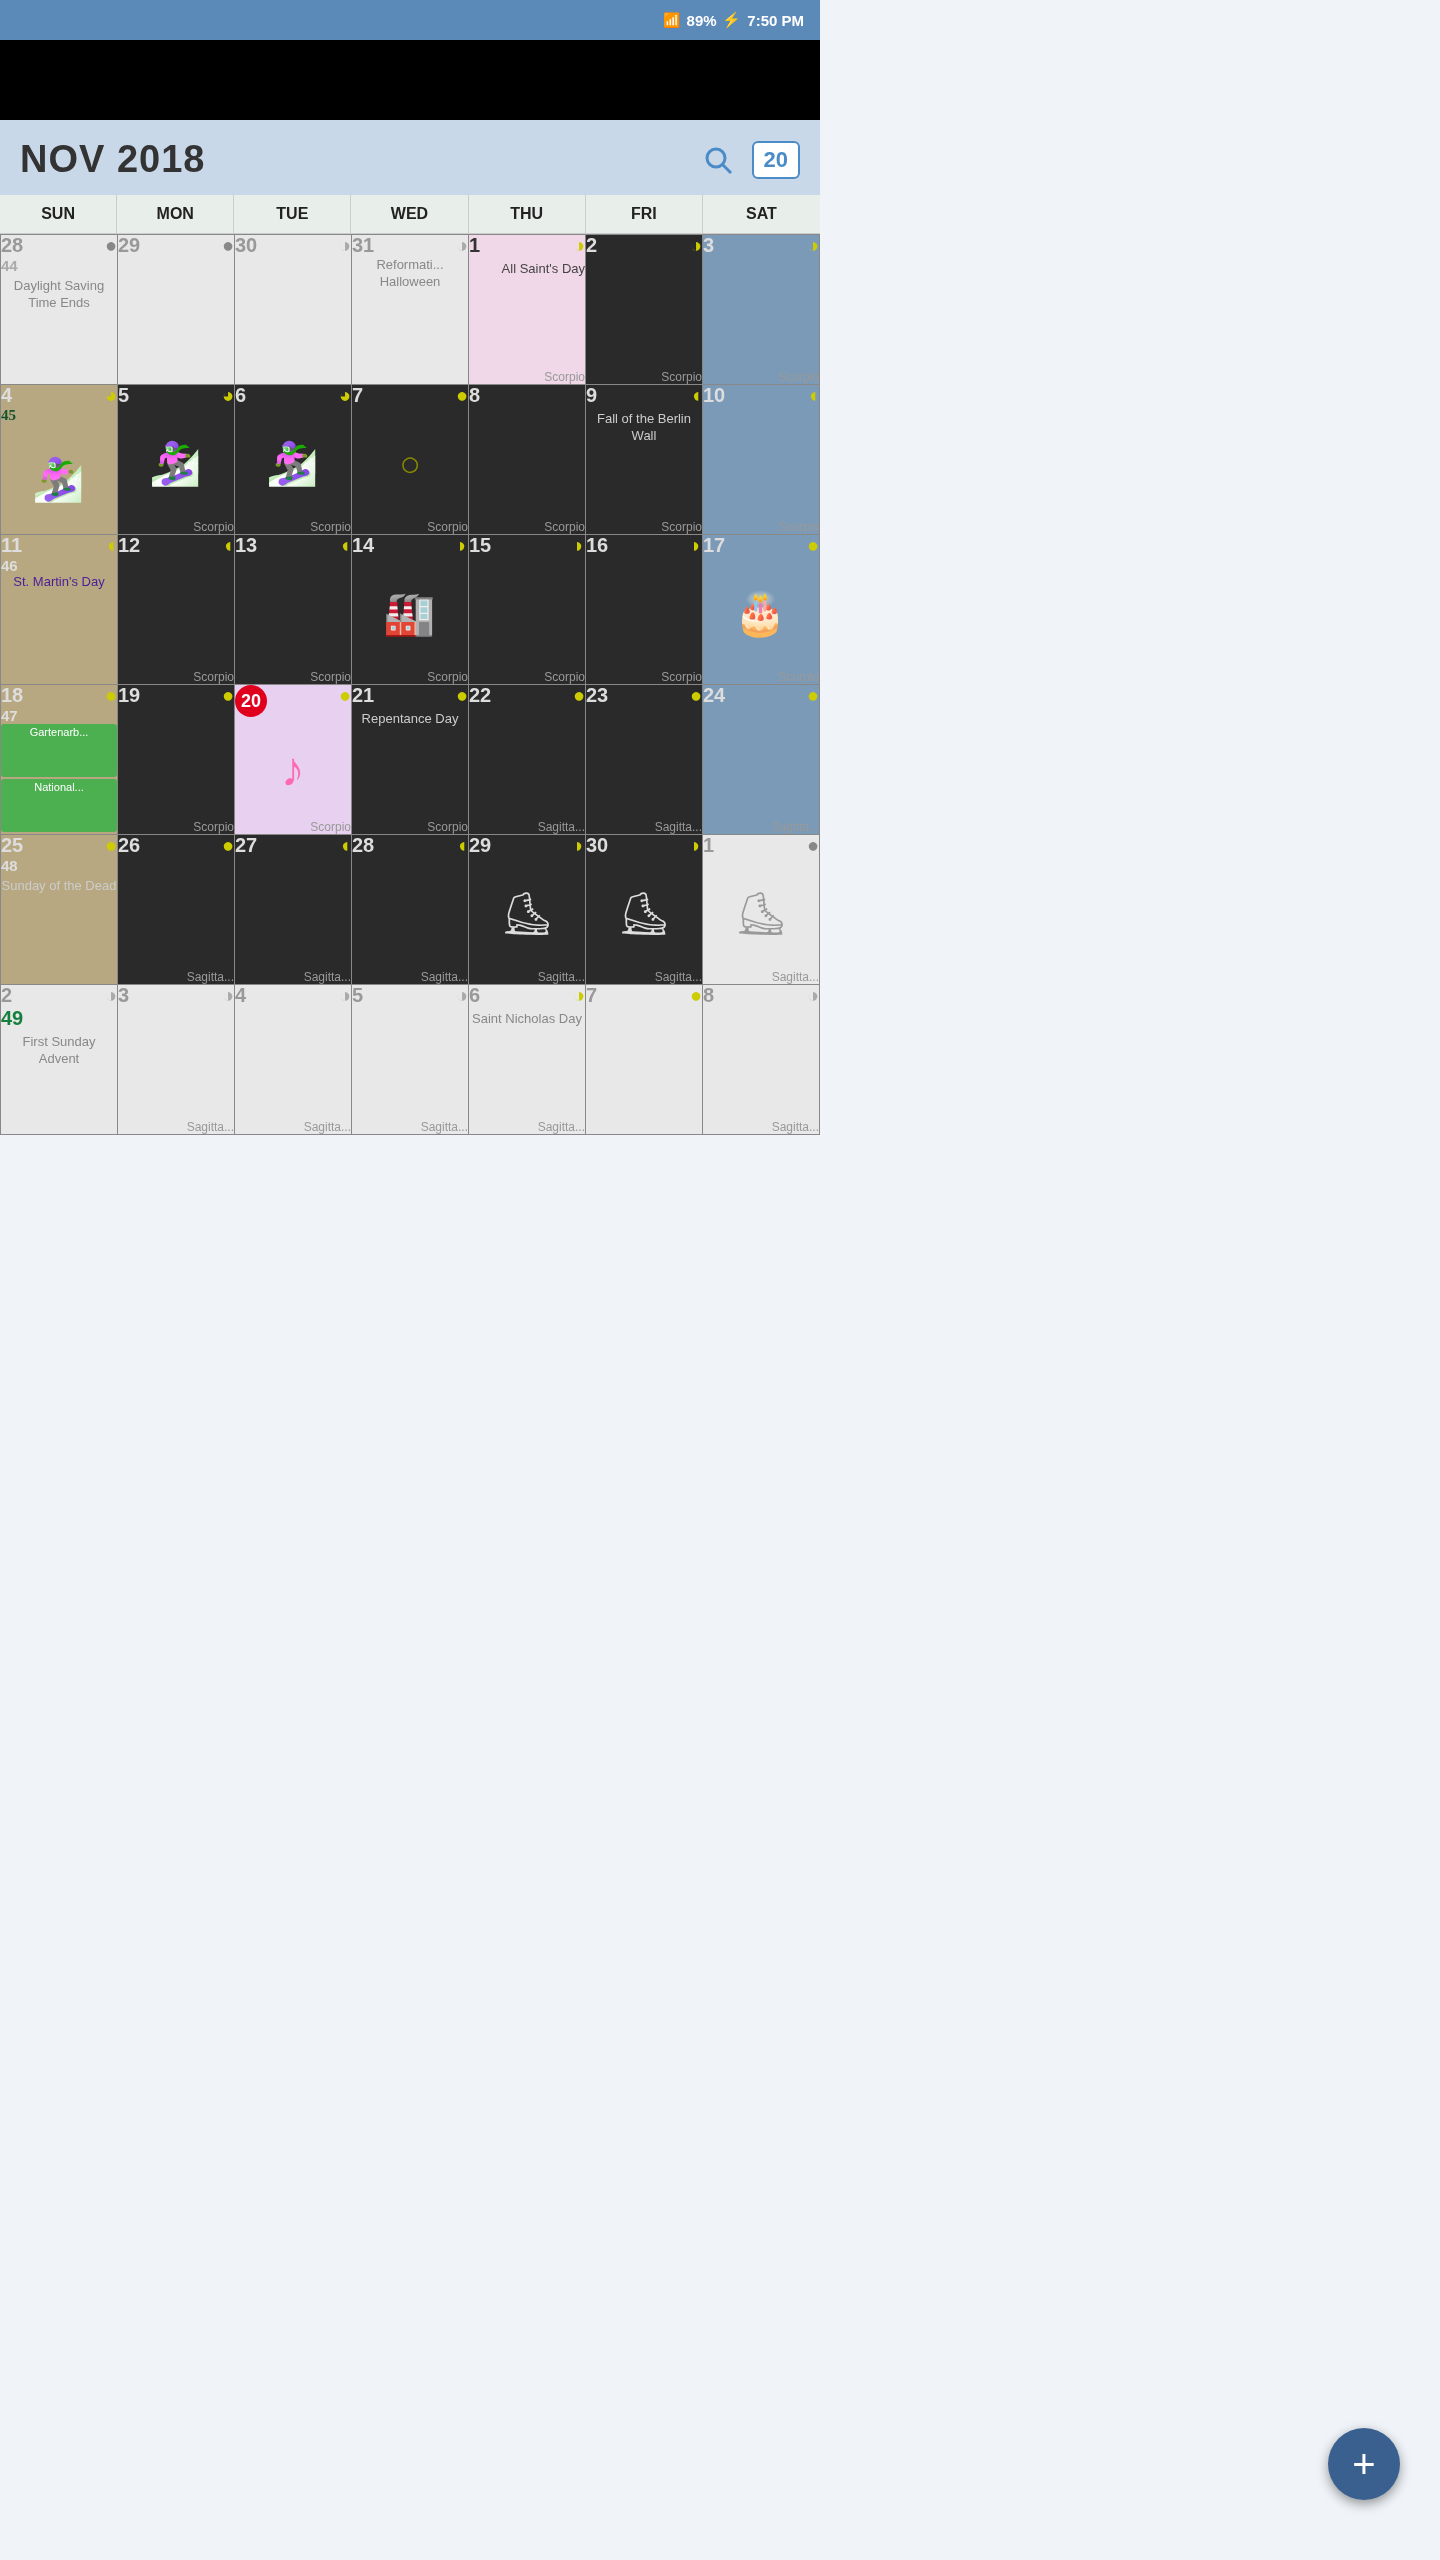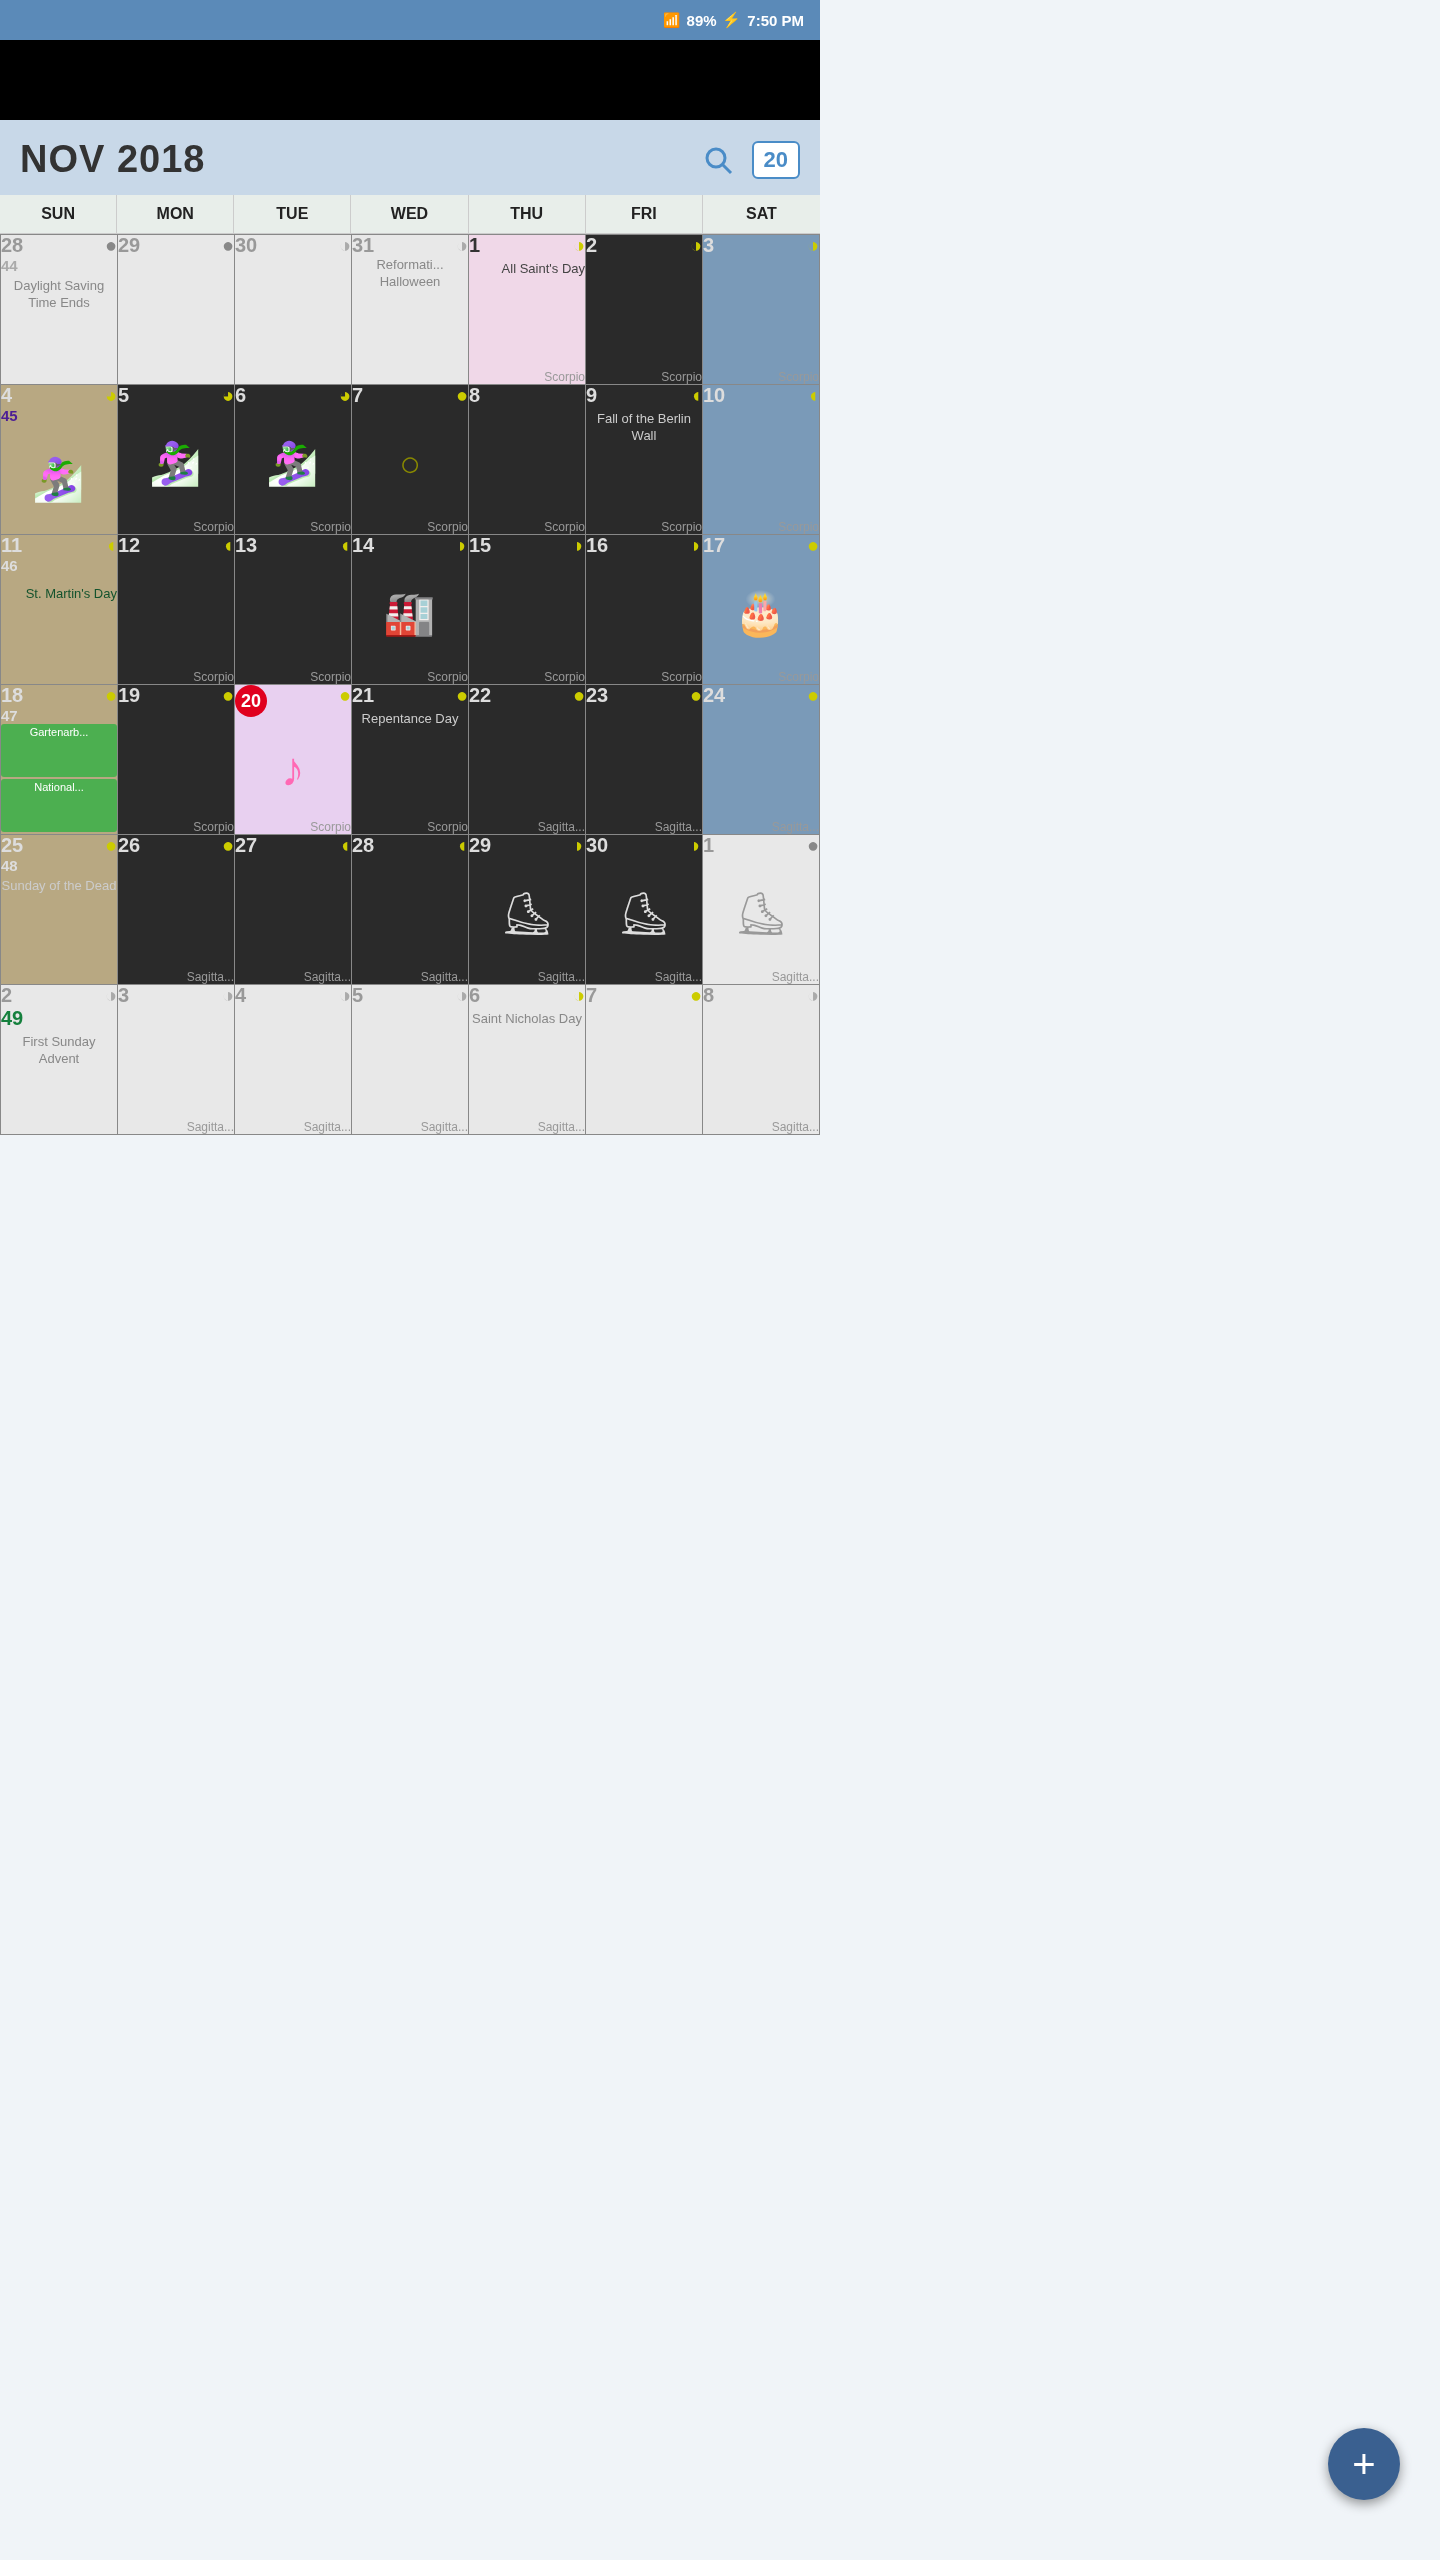--- a/index.html
+++ b/index.html
@@ -284,21 +284,21 @@
         <div class="cell-date">3</div>
         <div class="moon-icon" style="color: rgb(204, 204, 0); font-size: 20px;">◑</div>
       </div>
       <div class="cell-footer" style="color: rgb(153, 153, 153); margin-top: auto; font-size: 12px;">Scorpio</div>
     </div>
     <div class="cell tan">
       <div class="cell-top">
         <div class="cell-date">4</div>
         <div class="moon-icon" style="color: rgb(204, 204, 0); font-size: 20px;">◕</div>
       </div>
-      <div class="cell-week" style="color: #4c1d95; font-size: 15px;">45</div>
+      <div class="cell-week" style="color: #14532d; font-size: 15px; font-family: Liberation Serif, serif;">45</div>
       <div class="cell-emoji" style="font-size: 42px; filter: hue-rotate(270deg);">🏂</div>
     </div>
     <div class="cell dark">
       <div class="cell-top">
         <div class="cell-date">5</div>
         <div class="moon-icon" style="color: rgb(204, 204, 0); font-size: 20px;">◕</div>
       </div>
       <div class="cell-emoji" style="font-size: 42px; filter: hue-rotate(270deg);">🏂</div>
       <div class="cell-footer" style="color: rgb(153, 153, 153); margin-top: auto; font-size: 12px;">Scorpio</div>
     </div>
@@ -339,21 +339,21 @@
         <div class="moon-icon" style="color: rgb(204, 204, 0); font-size: 20px;">◖</div>
       </div>
       <div class="cell-footer" style="color: rgb(153, 153, 153); margin-top: auto; font-size: 12px;">Scorpio</div>
     </div>
     <div class="cell tan">
       <div class="cell-top">
         <div class="cell-date">11</div>
         <div class="moon-icon" style="color: rgb(204, 204, 0); font-size: 20px;">◖</div>
       </div>
       <div class="cell-week" style="color: rgb(221, 221, 221); font-size: 15px;">46</div>
-      <div class="cell-event" style="color: #14532d; font-size: 13px; text-align: right; margin-top: 12px;">St. Martin's Day</div>
+      <div class="cell-event" style="color: #4c1d95; font-size: 13px; text-align: center; margin-top: 0;">St. Martin's Day</div>
     </div>
     <div class="cell dark">
       <div class="cell-top">
         <div class="cell-date">12</div>
         <div class="moon-icon" style="color: rgb(204, 204, 0); font-size: 20px;">◖</div>
       </div>
       <div class="cell-footer" style="color: rgb(153, 153, 153); margin-top: auto; font-size: 12px;">Scorpio</div>
     </div>
     <div class="cell dark">
       <div class="cell-top">

